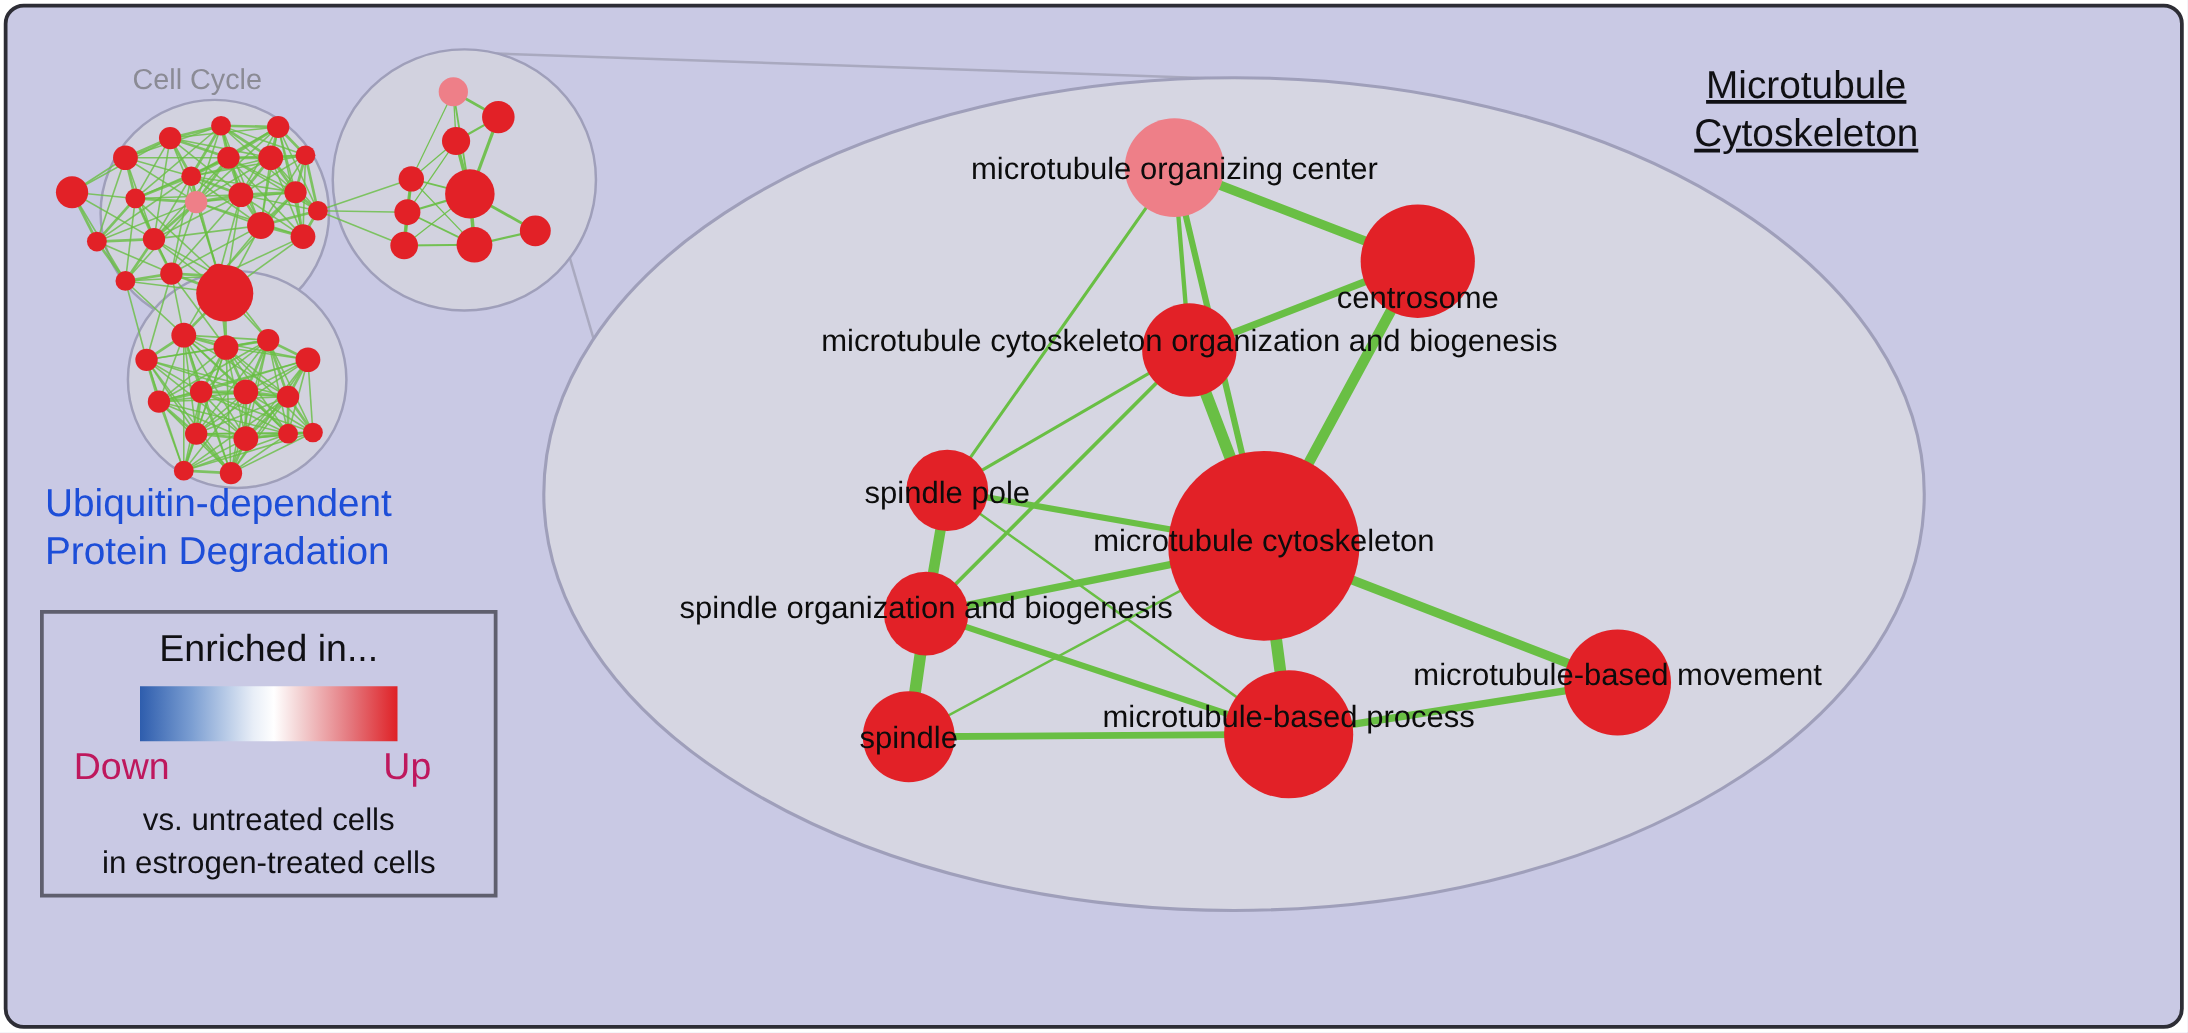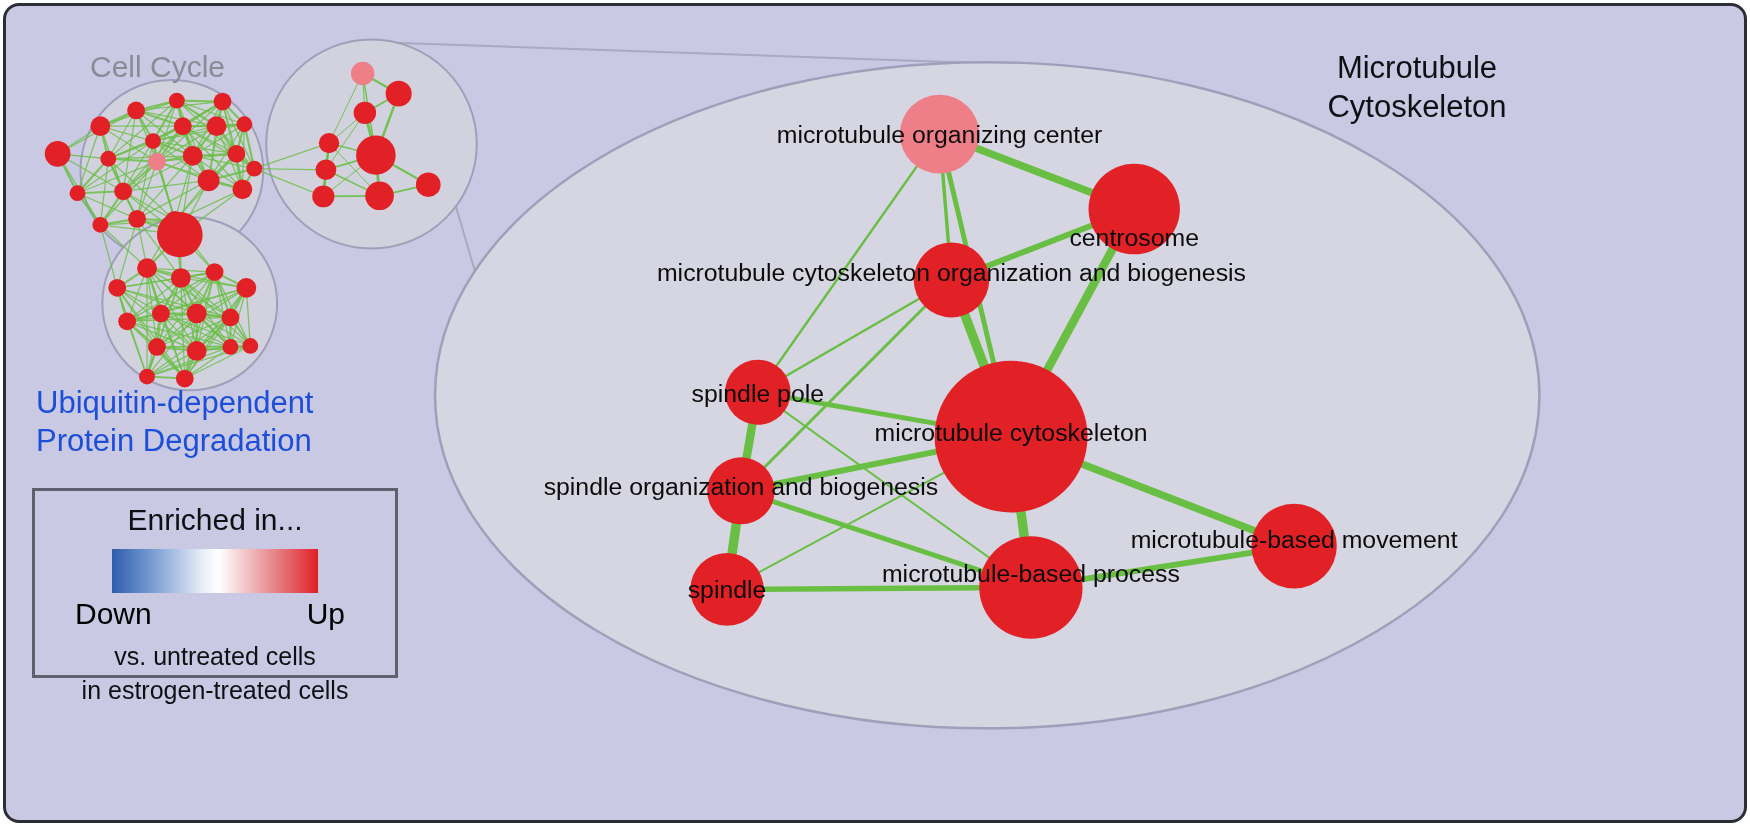--- a/index.html
+++ b/index.html
@@ -1,27 +1,27 @@
 <!DOCTYPE html>
 <html><head>
 <meta charset="utf-8">
 <style>
   html,body{margin:0;padding:0;background:#ffffff;}
   .wrap{position:relative;width:1750px;height:826px;background:#ffffff;font-family:"Liberation Sans",sans-serif;}
   .stage{position:absolute;inset:3px;background:#c9c9e4;border:3px solid #2d2d35;border-radius:16px;overflow:hidden;}
   .stage svg{position:absolute;inset:0;width:100%;height:100%;}
   .overlay-label{position:absolute;white-space:pre-line;}
-  #cell-cycle-label{left:84px;top:44px;font-size:30px;color:#8b8b95;}
+  #cell-cycle-label{left:100px;top:44px;font-size:23px;color:#8b8b95;}
   #ubiquitin-label{left:30px;top:378px;font-size:31px;line-height:38px;color:#1d4ed8;}
-  #mt-label{left:1296px;top:42px;width:230px;text-align:center;font-size:31px;line-height:39px;color:#101014;}
+  #mt-label{left:1324px;top:42px;width:230px;text-align:center;font-size:31px;line-height:39px;color:#101014;text-decoration:underline;}
   .node-label{font-family:"Liberation Sans",sans-serif;font-size:25px;fill:#0c0c0c;}
-  .legend{position:absolute;left:26px;top:482px;width:366px;height:190px;box-sizing:border-box;border:3px solid #5f5f6e;}
+  .legend{position:absolute;left:26px;top:482px;width:366px;height:230px;box-sizing:border-box;border:3px solid #5f5f6e;}
   .legend-title{text-align:center;margin-top:12px;font-size:30px;color:#101014;}
   .legend-bar{width:206px;height:44px;margin:12px auto 0;background:linear-gradient(90deg,#2e5dad 0%,#7b9ed2 20%,#e8eef7 44%,#ffffff 52%,#f3d2d3 62%,#e4767c 82%,#df2126 100%);}
-  .legend-ends{display:flex;justify-content:space-between;padding:4px 50px 0 40px;font-size:30px;color:#000000;}
+  .legend-ends{display:flex;justify-content:space-between;padding:4px 50px 0 24px;font-size:30px;color:#be185d;}
   .legend-caption{text-align:center;font-size:25px;line-height:34px;margin-top:8px;color:#101014;}
 </style>
 </head>
 <body>
 
 <div class="wrap">
   <div class="stage">
     <svg id="net" viewBox="0 0 1750 826" preserveAspectRatio="none">
         <line x1="383" y1="37" x2="985" y2="58" stroke="#a9a9bf" stroke-width="2"></line>
         <line x1="452" y1="200" x2="575" y2="622" stroke="#a9a9bf" stroke-width="2"></line>

